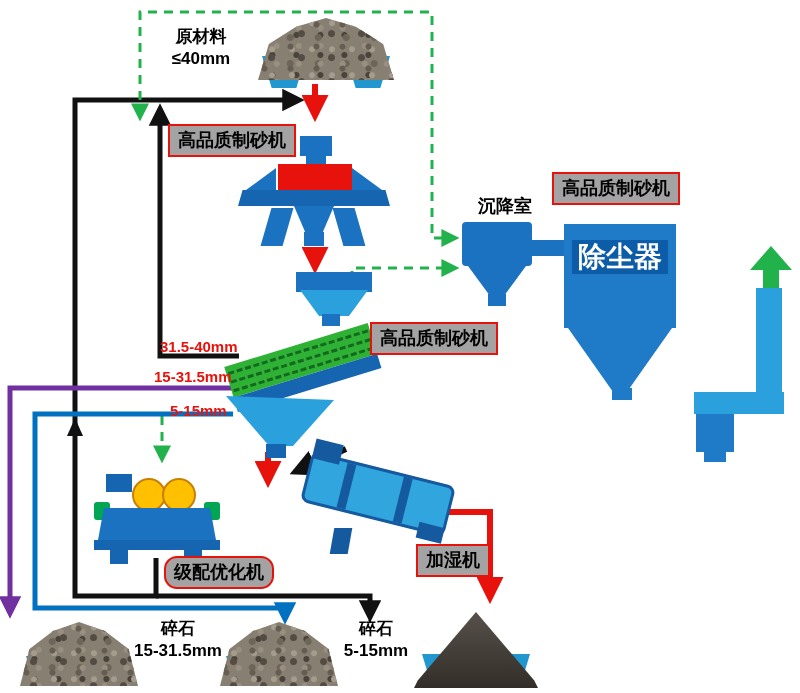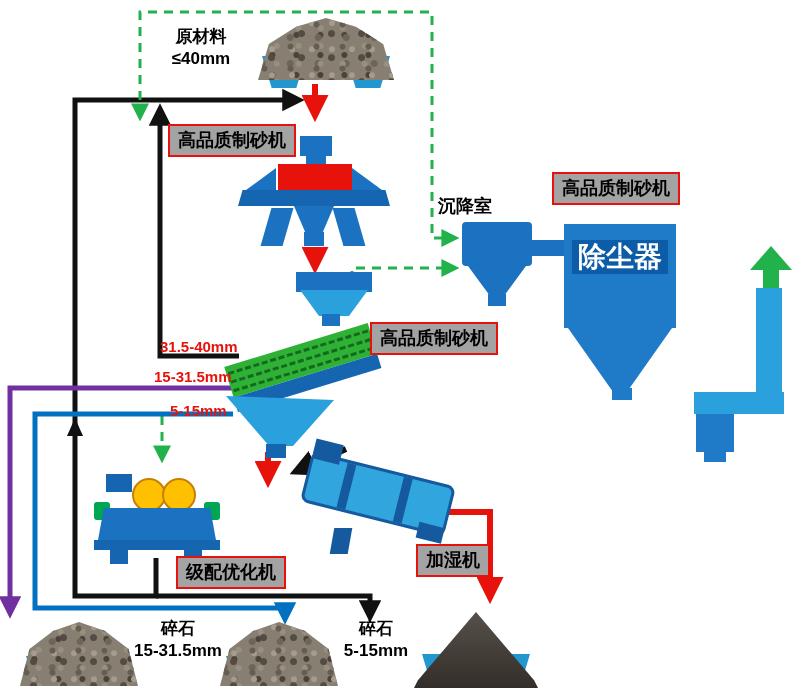--- a/index.html
+++ b/index.html
@@ -115,21 +115,21 @@
 
   <div class="grp" style="left:226px;top:394px;width:110px;height:68px;">
     <div class="abs" style="left:0;top:2px;width:108px;height:50px;background:#2aa0dc;clip-path:polygon(0 0,100% 8%,62% 100%,40% 100%);"></div>
     <div class="abs" style="left:40px;top:50px;width:20px;height:14px;background:#1565b0;"></div>
   </div>
 
   <div class="sizelabel" style="left:160px;top:338px;">31.5-40mm</div>
   <div class="sizelabel" style="left:154px;top:368px;">15-31.5mm</div>
   <div class="sizelabel" style="left:170px;top:402px;">5-15mm</div>
 
-  <div class="blktxt" style="left:438px;top:194px;font-family:Liberation Mono, monospace;">沉降室</div>
+  <div class="blktxt" style="left:478px;top:194px;font-family:Liberation Mono, monospace;">沉降室</div>
   <div class="grp" style="left:460px;top:220px;width:76px;height:90px;">
     <div class="abs" style="left:2px;top:2px;width:70px;height:44px;background:#1a72c0;border-radius:4px;"></div>
     <div class="abs" style="left:8px;top:46px;width:58px;height:30px;background:#1a72c0;clip-path:polygon(0 0,100% 0,62% 100%,38% 100%);"></div>
     <div class="abs" style="left:28px;top:74px;width:18px;height:12px;background:#1a72c0;"></div>
   </div>
   <div class="grp" style="left:532px;top:240px;width:36px;height:16px;background:#1a72c0;"></div>
 
   <div class="rlabel" style="left:552px;top:172px;">
     <div>高品质制砂机</div>
   </div>
@@ -151,21 +151,21 @@
     <div class="abs" style="left:14px;top:8px;width:26px;height:18px;background:#1565b0;"></div>
     <div class="abs" style="left:40px;top:12px;width:30px;height:30px;border-radius:50%;background:#ffc000;border:2px solid #c77f06;"></div>
     <div class="abs" style="left:70px;top:12px;width:30px;height:30px;border-radius:50%;background:#ffc000;border:2px solid #c77f06;"></div>
     <div class="abs" style="left:2px;top:36px;width:16px;height:18px;background:#00a651;border-radius:3px;"></div>
     <div class="abs" style="left:112px;top:36px;width:16px;height:18px;background:#00a651;border-radius:3px;"></div>
     <div class="abs" style="left:6px;top:42px;width:118px;height:32px;background:#1a72c0;clip-path:polygon(5% 0,95% 0,100% 100%,0 100%);"></div>
     <div class="abs" style="left:2px;top:74px;width:126px;height:10px;background:#1565b0;"></div>
     <div class="abs" style="left:18px;top:84px;width:18px;height:14px;background:#1565b0;"></div>
     <div class="abs" style="left:92px;top:84px;width:18px;height:14px;background:#1565b0;"></div>
   </div>
-  <div class="rlabel" style="left:176px;top:556px;">级配优化机</div>
+  <div class="rlabel" style="left:164px;top:556px;border-radius:13px;">级配优化机</div>
 
   <div class="grp" style="left:296px;top:454px;width:170px;height:115px;">
     <div class="abs" style="left:36px;top:74px;width:18px;height:26px;background:#15599f;transform:skewX(-10deg);"></div>
     <div class="abs" style="left:122px;top:92px;width:18px;height:16px;background:#15599f;transform:skewX(10deg);"></div>
     <div class="abs" style="left:8px;top:14px;width:142px;height:46px;background:#31a5dd;border:3px solid #15599f;border-radius:8px;transform:rotate(14deg);">
       <div class="abs" style="left:34px;top:0;width:9px;height:100%;background:#15599f;"></div>
       <div class="abs" style="left:92px;top:0;width:9px;height:100%;background:#15599f;"></div>
       <div class="abs" style="left:-2px;top:-16px;width:28px;height:20px;background:#15599f;"></div>
       <div class="abs" style="left:118px;top:40px;width:26px;height:16px;background:#15599f;"></div>
     </div>

